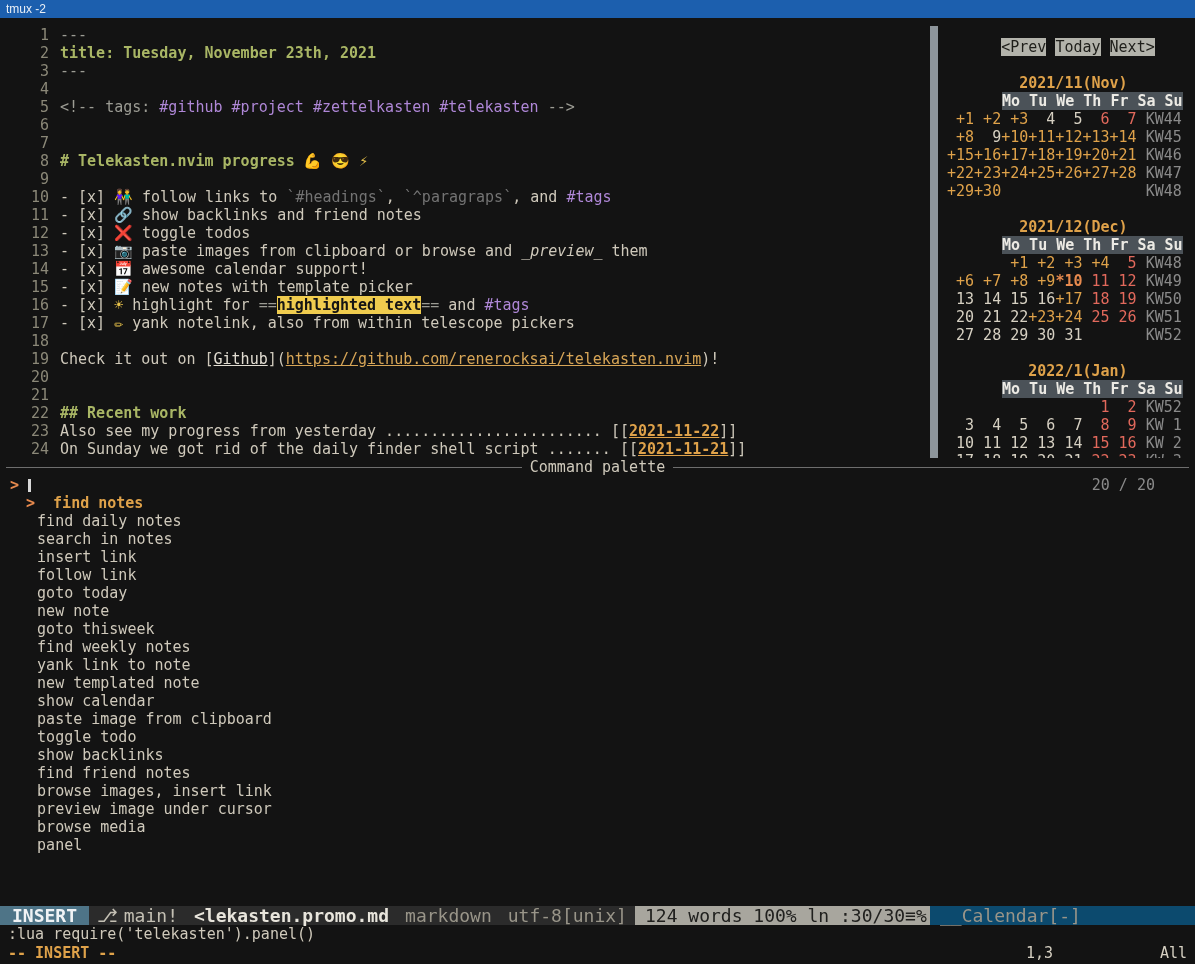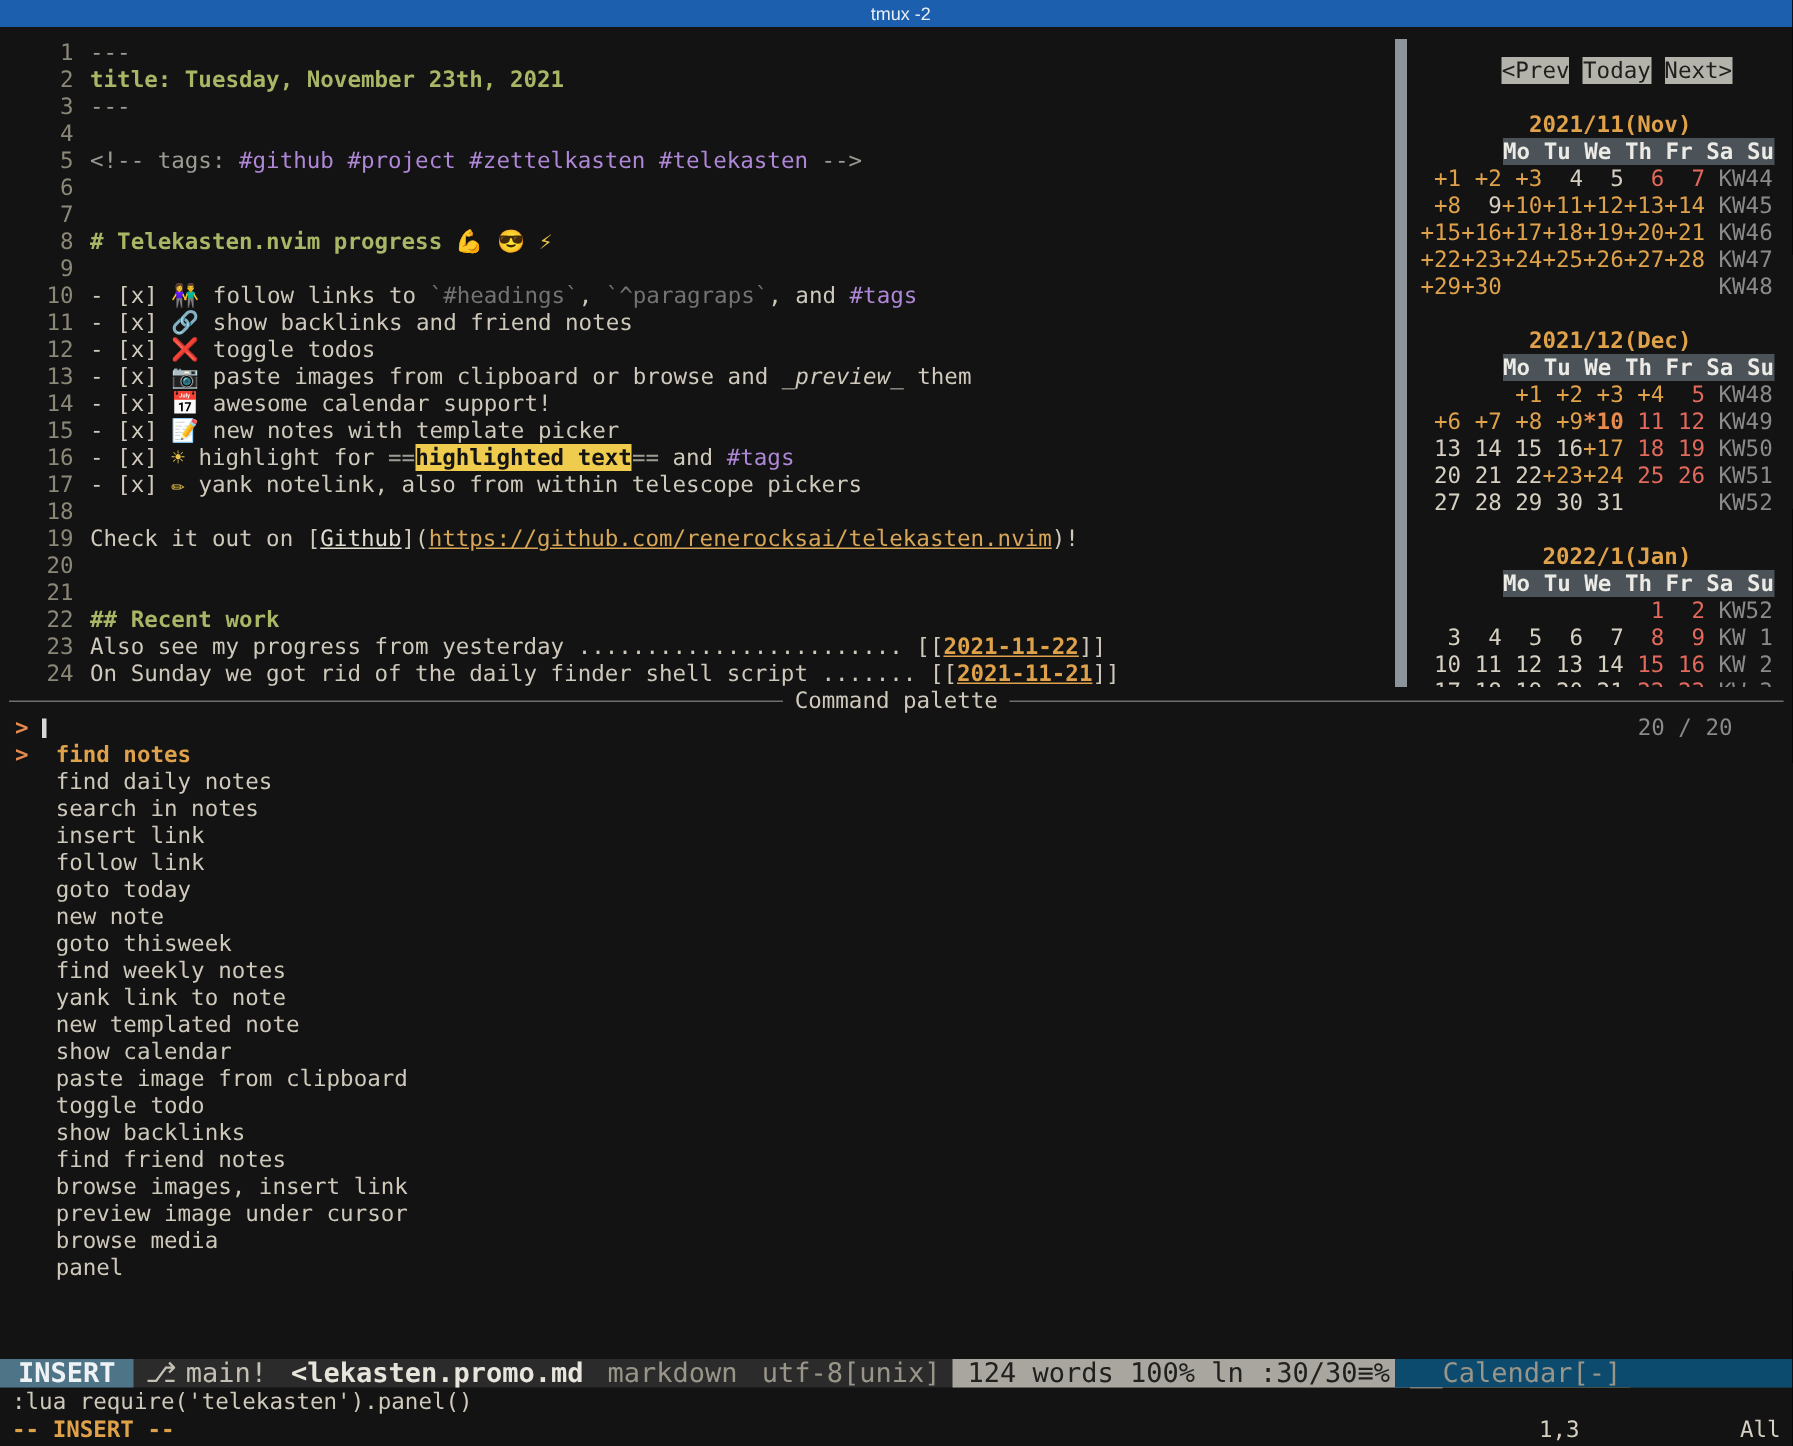--- a/index.html
+++ b/index.html
@@ -2,21 +2,21 @@
 <html><head>
 <meta charset="utf-8">
 <style>
   *{margin:0;padding:0;box-sizing:border-box;}
   html,body{background:#000;}
   #screen{position:relative;width:1195px;height:964px;background:#131313;
     font-family:"DejaVu Sans Mono",monospace;font-size:15px;color:#cfc9bb;overflow:hidden;}
   .row{height:18px;line-height:18px;white-space:pre;overflow:hidden;}
   
   #titlebar{position:absolute;top:0;left:0;width:100%;height:18px;background:#1c5fae;color:#e9eff6;
-    font-family:"Liberation Sans",sans-serif;font-size:12px;line-height:18px;padding-left:6px;text-align:center;}
+    font-family:"Liberation Sans",sans-serif;font-size:12px;line-height:18px;padding-left:6px;}
   
   #editor{position:absolute;top:18px;left:0;width:930px;height:440px;padding-top:8px;overflow:hidden;}
   .ln{display:inline-block;width:49px;text-align:right;color:#8b8878;margin-right:11px;}
   #vsep{position:absolute;top:26px;left:930px;width:8px;height:432px;background:#8d959b;}
   
   #calendar{position:absolute;top:18px;left:938px;width:257px;height:440px;padding:20px 0 0 9px;overflow:hidden;}
   
   .sg-plain{color:#cfc9bb;}
   .sg-dim{color:#9c9c94;}
   .sg-greenb{color:#a9b665;font-weight:bold;}
@@ -39,21 +39,21 @@
   .sg-kw{color:#8a8a8a;}
   
   #palette{position:absolute;top:458px;left:0;width:1195px;}
   .pal-sep{display:flex;align-items:center;height:18px;padding:0 6px;}
   .pal-sep .bar{flex:1;border-top:1px solid #6e6e6e;height:0;}
   .pal-sep .lbl{margin:0 8px;color:#cfc9bb;}
   .pal-prompt{height:18px;line-height:18px;white-space:pre;padding-left:10px;position:relative;}
   .caret{color:#e78a4e;font-weight:bold;}
   .cursor{display:inline-block;width:3px;height:13px;background:#d8d8d8;vertical-align:-2px;}
   .counter{position:absolute;right:40px;top:0;color:#8a8a8a;}
-  .pal-selected{padding-left:10px;}
+  .pal-selected{padding-left:26px;}
   .pal-selected .sel{color:#dfa24a;font-weight:bold;}
   .pal-item{padding-left:10px;color:#cfc9bb;}
   
   #statusline{position:absolute;top:906px;left:0;width:1195px;height:19px;background:#2b2b2b;
     display:flex;font-size:18px;line-height:19px;white-space:pre;}
   .sl-left{width:930px;display:flex;}
   .sl-mode{background:#4e7487;color:#f0f3f5;font-weight:bold;padding:0 12px;}
   .sl-seg{padding:0 8px;color:#c4c0b4;}
   .sl-bicon{color:#c4c0b4;}
   .sl-branch{margin-left:6px;}

